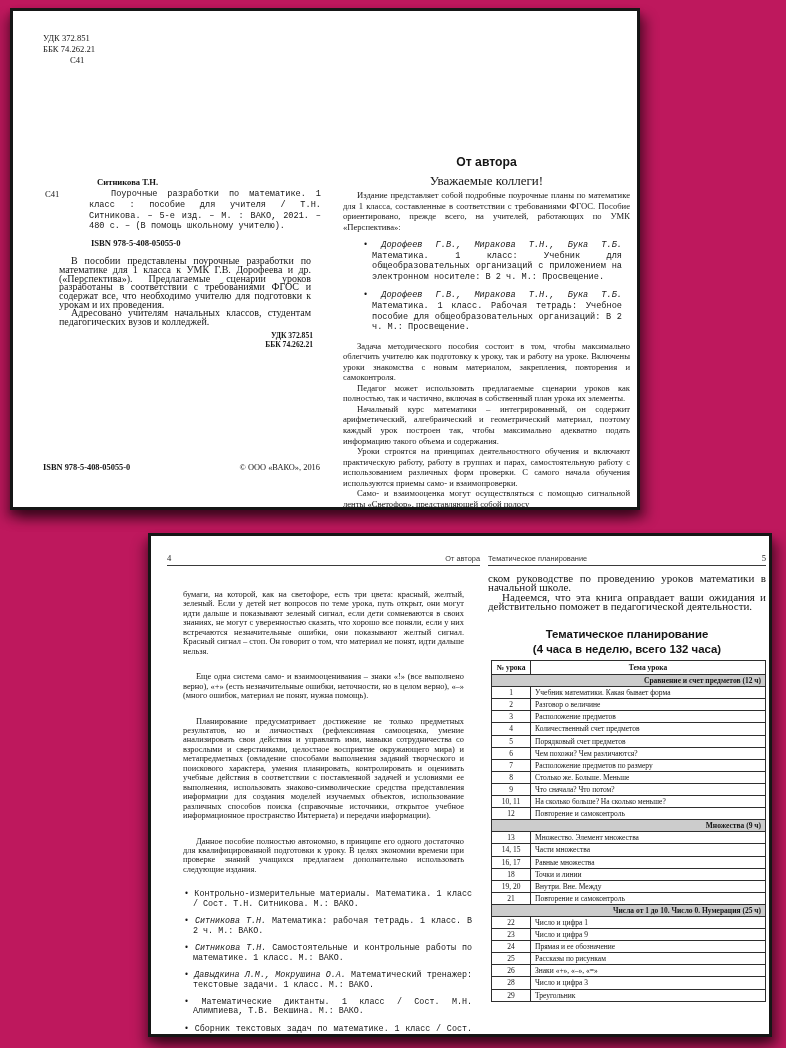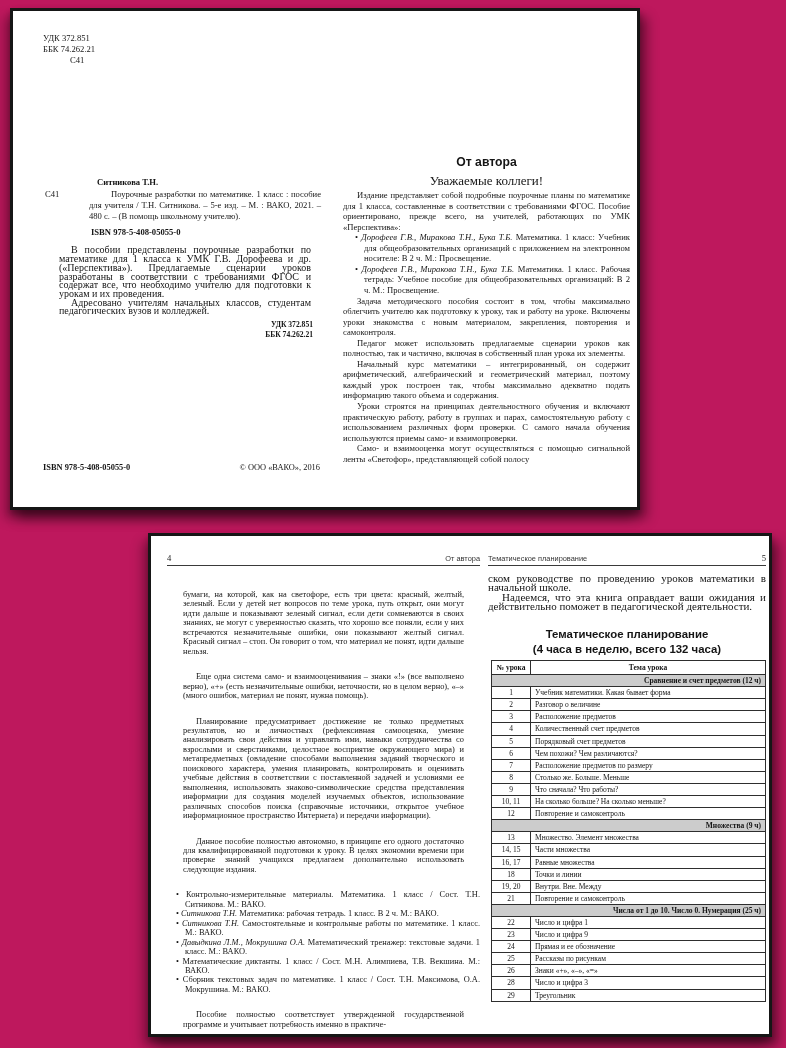--- a/index.html
+++ b/index.html
@@ -14,36 +14,36 @@
   #sheet1 { left:10px; top:8px;  width:624px; height:496px; }
   #sheet2 { left:148px; top:533px; width:618px; height:498px; }
 
   
   .imprint { position:absolute; left:30px; top:22px; width:282px; font-size:8.6px; line-height:11px; }
   .udk-line { white-space:pre; }
   .code-top { margin-left:27px; }
   .author-name { font-weight:bold; margin-left:54px; margin-top:111px; }
   .bib-wrap { position:relative; margin-top:1px; }
   .bib-code { position:absolute; left:2px; top:0; }
-  .bib { margin:0 0 0 46px; width:232px; text-indent:22px; text-align:justify; line-height:10.8px; }
+  .bib { margin:0 0 0 46px; width:232px; text-indent:22px; text-align:justify; line-height:10.8px;font-family:Liberation Mono, monospace; }
   .isbn-line { font-weight:bold; margin-top:6px; margin-left:48px; }
   .annotation { margin-top:8px; margin-left:16px; width:252px; font-size:10px; line-height:8.7px; text-align:justify; }
   .annotation p { margin:0; text-indent:12px; }
   .udk-bottom { margin-top:4px; margin-left:28px; width:242px; text-align:right; font-weight:bold; font-size:7.6px; line-height:9.5px; }
   .imprint-footer { position:absolute; left:30px; top:452px; width:277px; display:flex; justify-content:space-between; font-size:8.4px; }
   .imprint-footer .fi { font-weight:bold; }
 
   
   .foreword { position:absolute; left:330px; top:146px; width:287px; }
   .fw-title { font-family:"Liberation Sans", sans-serif; font-weight:bold; font-size:12.2px; text-align:center; margin:0 0 8px 0; }
   .salutation { font-size:13px; text-align:center; margin:0 0 4px 0; }
   .bodytext { font-size:8.6px; line-height:10.55px; text-align:justify; }
   .bodytext p.para { margin:0; text-indent:14px; }
   .bodytext p.para.noindent { text-indent:0; }
-  .bullet { margin:0; padding-left:21px; text-indent:-9px; text-align:justify; }
+  .bullet { margin:8px; padding-left:21px; text-indent:-9px; text-align:justify;font-family:Liberation Mono, monospace; }
   .bullet .authors { font-style:italic; }
 
   
   .runhead { position:absolute; top:17px; display:flex; justify-content:space-between; align-items:flex-end;
              border-bottom:1px solid #3a3a3a; padding-bottom:2px; }
   .rh-left  { left:16px;  width:313px; }
   .rh-right { left:337px; width:278px; }
   .rh-title { font-family:"Liberation Sans", sans-serif; font-size:7.4px; color:#333; }
   .rh-num { font-size:8.6px; color:#222; }
 
@@ -195,21 +195,21 @@
             <tr class="lesson-row">
               <td class="cell-num">7</td>
               <td class="cell-topic">Расположение предметов по размеру</td>
             </tr>
             <tr class="lesson-row">
               <td class="cell-num">8</td>
               <td class="cell-topic">Столько же. Больше. Меньше</td>
             </tr>
             <tr class="lesson-row">
               <td class="cell-num">9</td>
-              <td class="cell-topic">Что сначала? Что работы?</td>
+              <td class="cell-topic">Что сначала? Что потом?</td>
             </tr>
             <tr class="lesson-row">
               <td class="cell-num">10, 11</td>
               <td class="cell-topic">На сколько больше? На сколько меньше?</td>
             </tr>
             <tr class="lesson-row">
               <td class="cell-num">12</td>
               <td class="cell-topic">Повторение и самоконтроль</td>
             </tr>
             <tr class="section-row">

